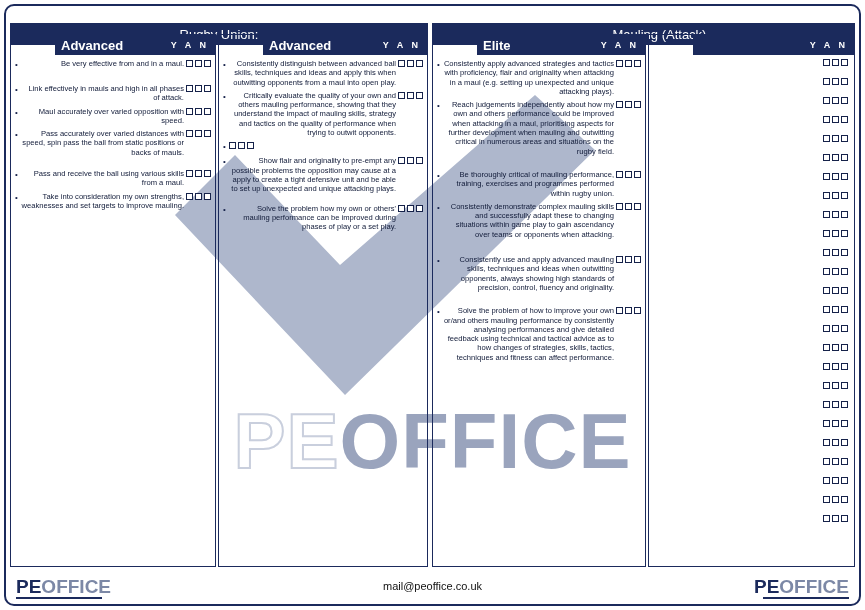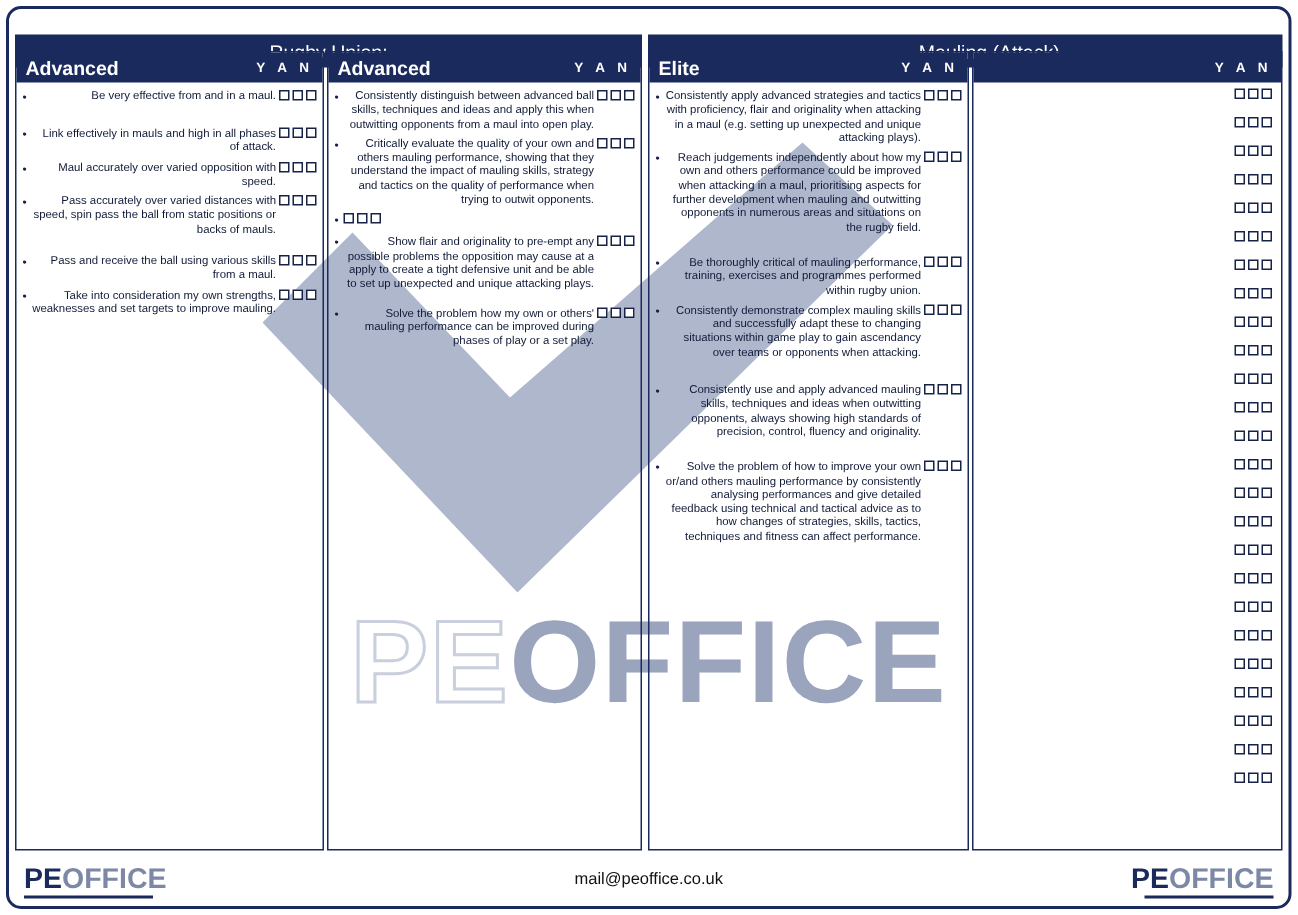--- a/index.html
+++ b/index.html
@@ -84,20 +84,21 @@
   #col4 { left: 648px; width: 207px; }
 
   .colhead {
     height: 20px;
     background: #1b2a5c;
     color: #ffffff;
     display: flex;
     align-items: center;
     justify-content: space-between;
     padding: 0 6px;
+    margin-left: 44px;
   }
   .colhead .lvl {
     font-size: 13px;
     font-weight: bold;
   }
   .colhead .yan {
     font-size: 9px;
     font-weight: bold;
     letter-spacing: 3px;
   }
@@ -334,21 +335,21 @@
         <span class="bullet">•</span>
         <span class="txt">Consistently apply advanced strategies and tactics with proficiency, flair and originality when attacking in a maul (e.g. setting up unexpected and unique attacking plays).</span>
         <span class="boxes">
             <span class="bx"></span>
             <span class="bx"></span>
             <span class="bx"></span>
           </span>
       </div>
       <div class="item">
         <span class="bullet">•</span>
-        <span class="txt">Reach judgements independently about how my own and others performance could be improved when attacking in a maul, prioritising aspects for further development when mauling and outwitting opponents in numerous areas and situations on the rugby field.</span>
+        <span class="txt">Reach judgements independently about how my own and others performance could be improved when attacking in a maul, prioritising aspects for further development when mauling and outwitting critical in numerous areas and situations on the rugby field.</span>
         <span class="boxes">
             <span class="bx"></span>
             <span class="bx"></span>
             <span class="bx"></span>
           </span>
       </div>
       <div style="height:10px"></div>
       <div class="item">
         <span class="bullet">•</span>
         <span class="txt">Be thoroughly critical of mauling performance, training, exercises and programmes performed within rugby union.</span>

